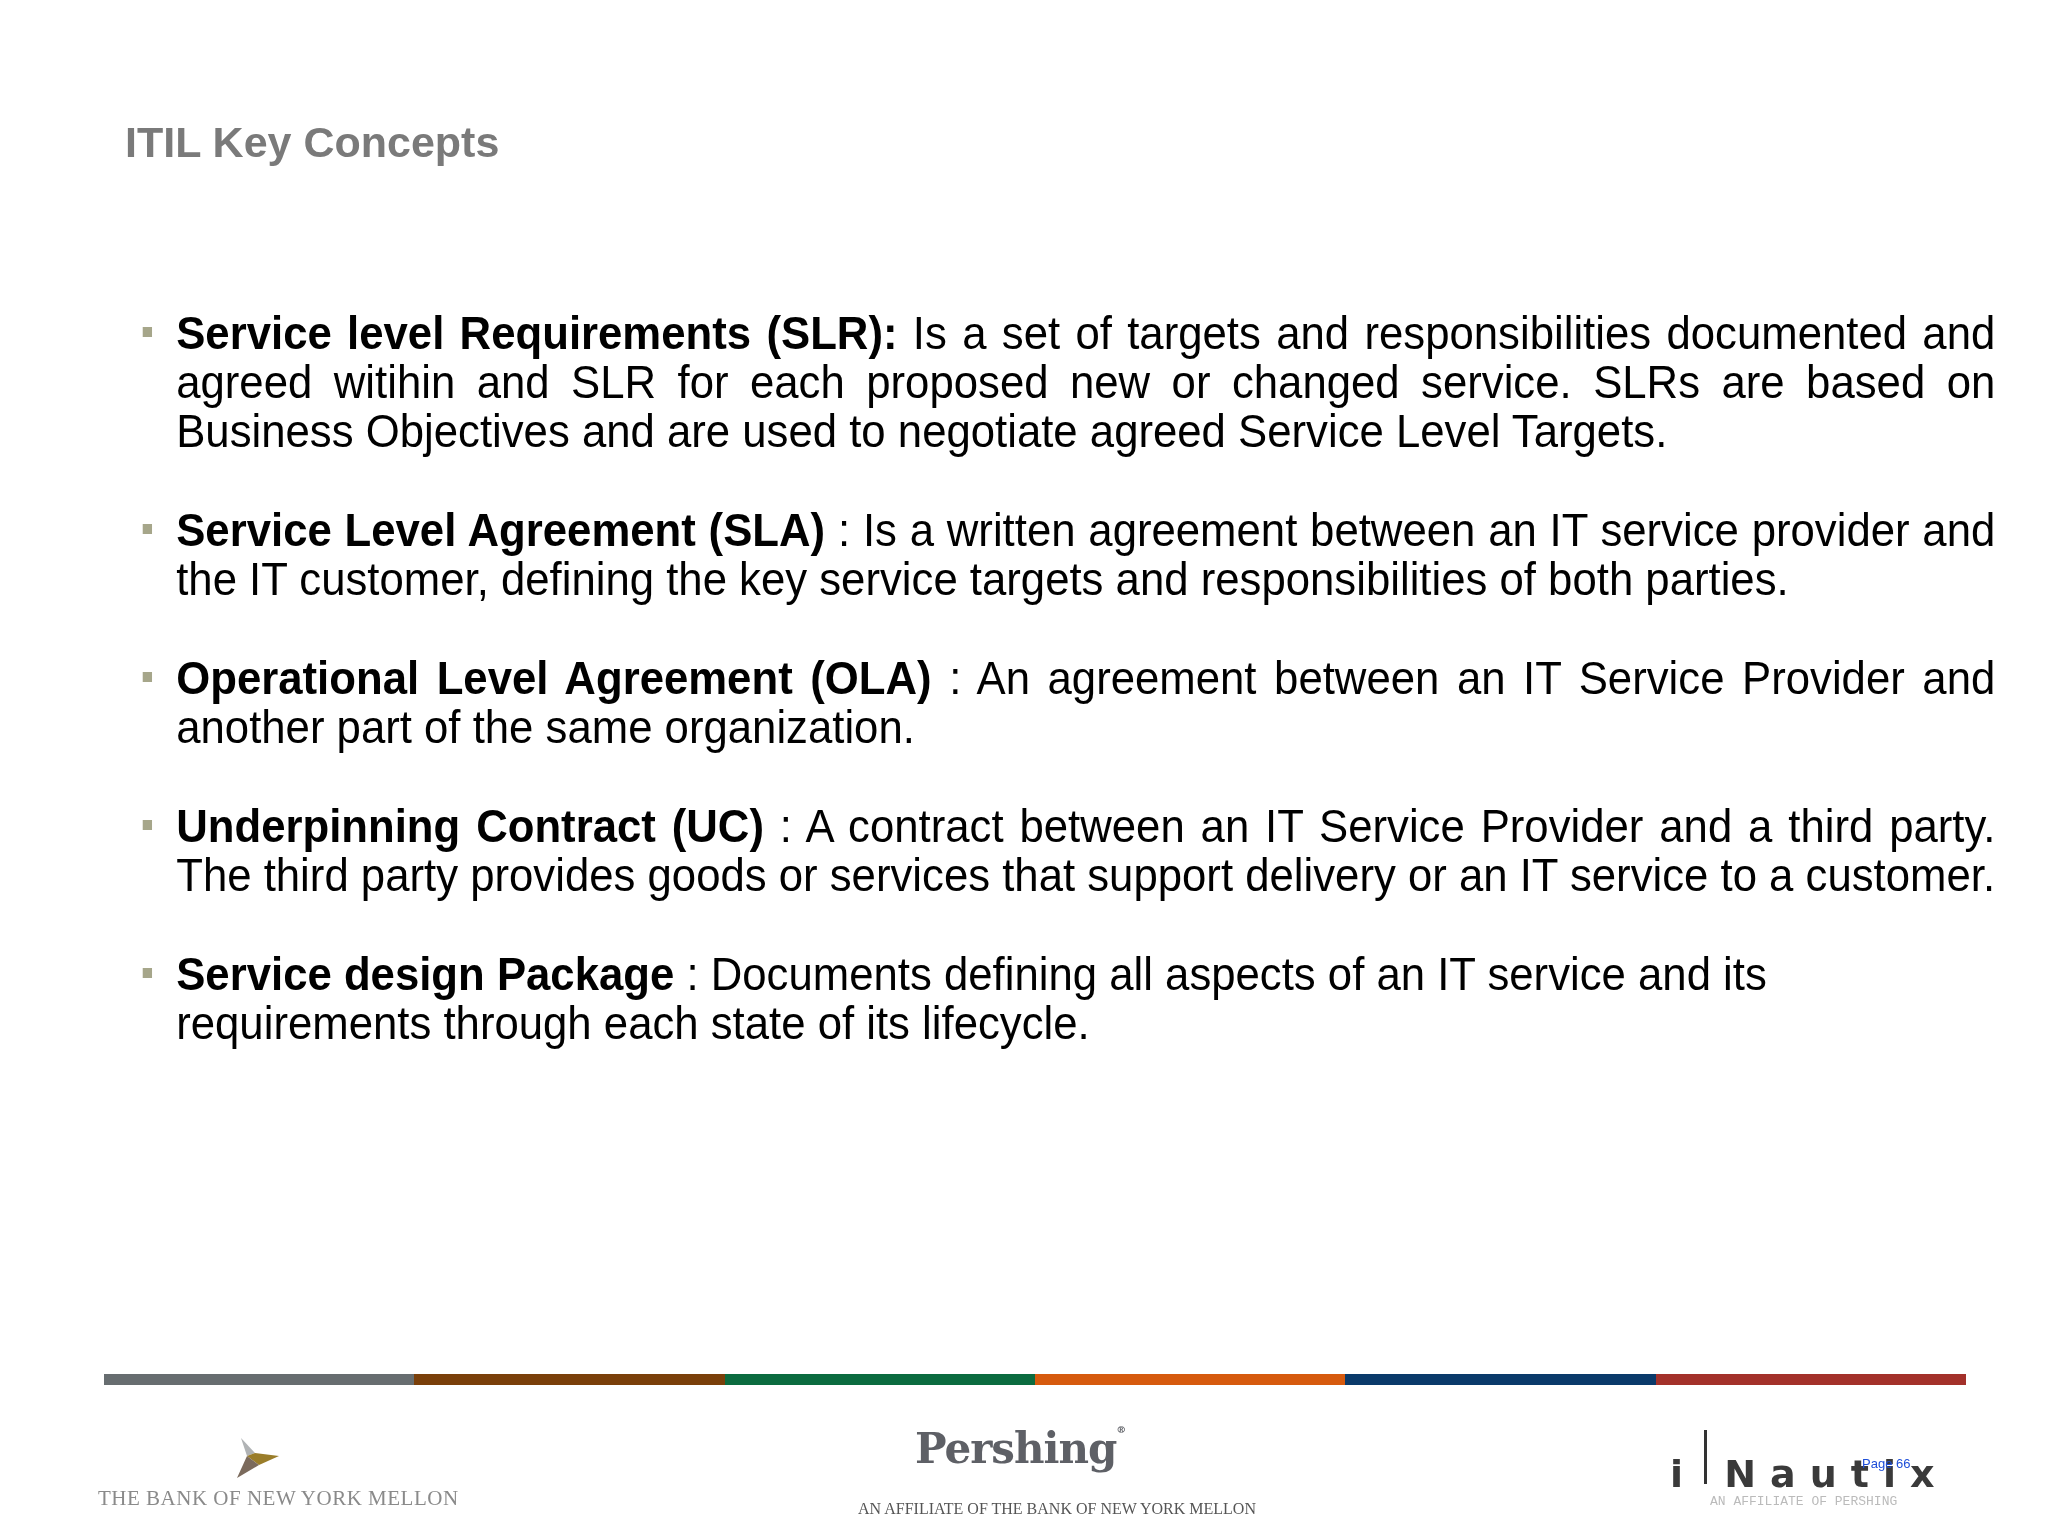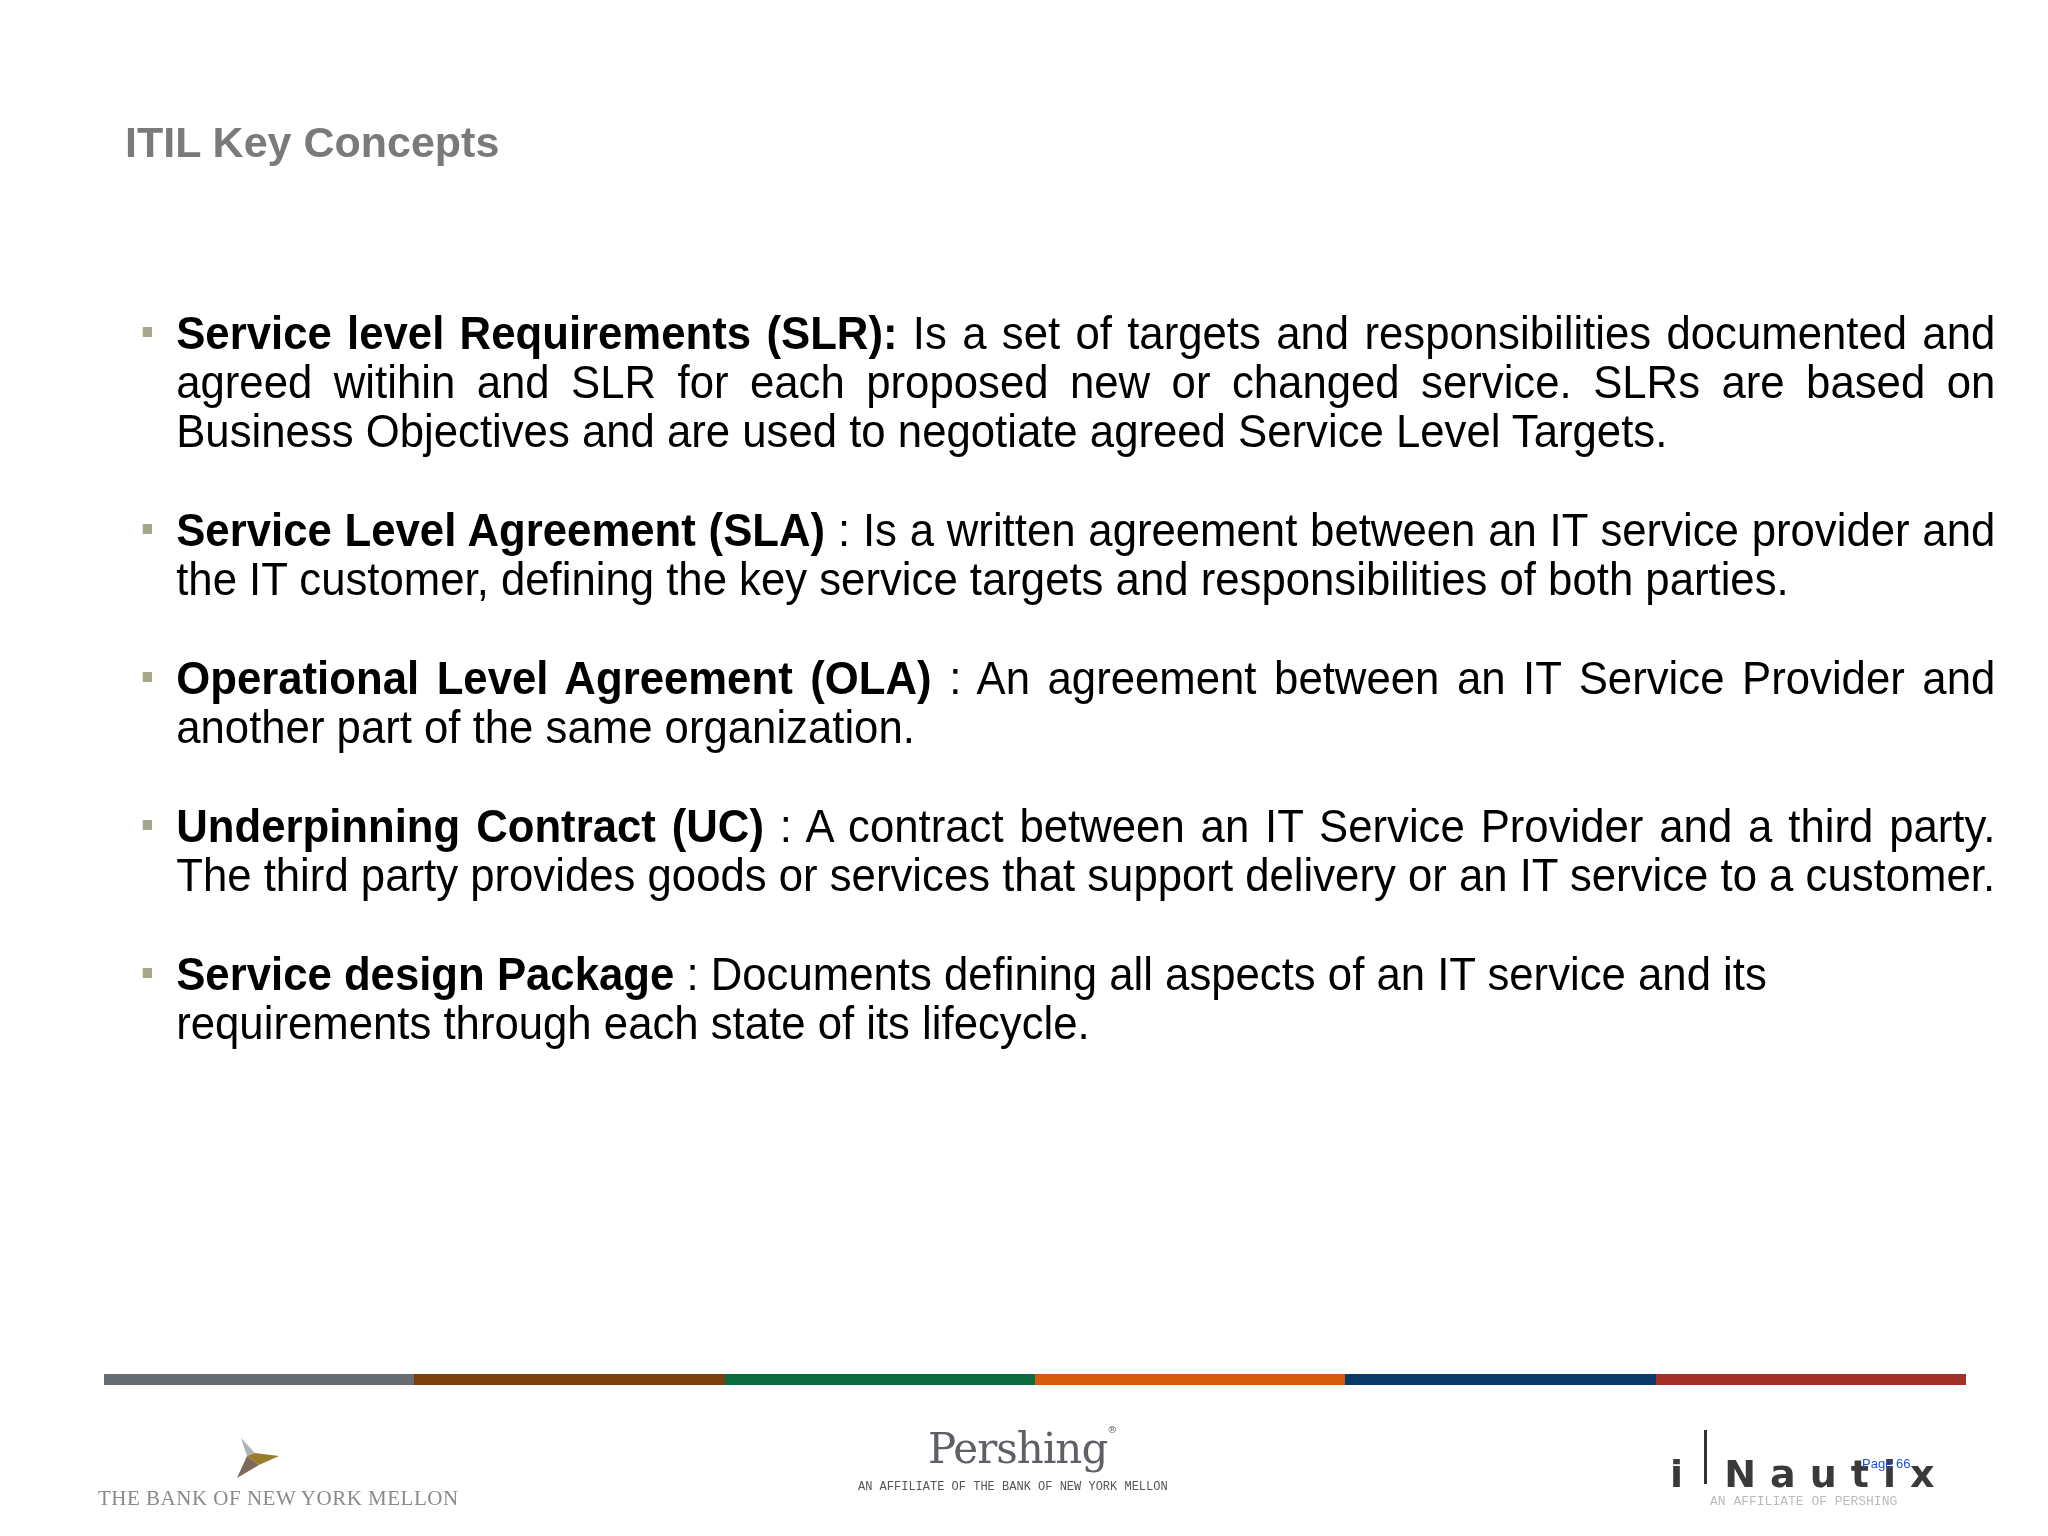--- a/index.html
+++ b/index.html
@@ -30,27 +30,27 @@
     .colorbar span { flex: 1; height: 100%; display: block; }
     .footer-logo { position: absolute; }
     .bny { left: 98px; top: 1438px; width: 340px; }
     .bny-mark { position: absolute; left: 135px; top: 0; width: 46px; height: 40px; }
     .bny-text {
       position: absolute; left: 0; top: 48px; font-family: "Liberation Serif", serif;
       font-size: 21px; color: #8a8a8a; letter-spacing: 0.5px; white-space: nowrap;
     }
     .pershing { left: 858px; top: 1424px; width: 360px; }
     .pershing-name {
-      position: absolute; left: 70px; top: 0; font-family: "DejaVu Serif", serif; font-weight: normal;
+      position: absolute; left: 57px; top: 0; font-family: "DejaVu Serif", serif; font-weight: bold;
       font-size: 42px; color: #5e6066; letter-spacing: -1px; white-space: nowrap;
     }
     .pershing-name sup { font-size: 10px; vertical-align: top; }
     .pershing-sub {
-      position: absolute; left: 0; top: 56px; font-family: Liberation Mono, monospace;
-      font-size: 12px; color: #555; white-space: nowrap; letter-spacing: 0px;
+      position: absolute; left: 0; top: 76px; font-family: Liberation Serif, serif;
+      font-size: 16px; color: #555; white-space: nowrap; letter-spacing: 0px;
     }
     .inautix { left: 1670px; top: 1414px; width: 300px; }
     .inautix-mark {
       position: absolute; left: 0; top: 14px; font-family: "DejaVu Sans", sans-serif; font-weight: bold;
       font-size: 38px; color: #3a3a3a; letter-spacing: 14px; white-space: nowrap; margin-top: 24px;
     }
     .inautix-bar { position: absolute; left: 34px; top: 16px; width: 3px; height: 54px; background: #333; }
     .inautix-sub {
       position: absolute; left: 40px; top: 80px; font-family: Liberation Mono, monospace;
       font-size: 13px; color: #bbbbbb; white-space: nowrap;

